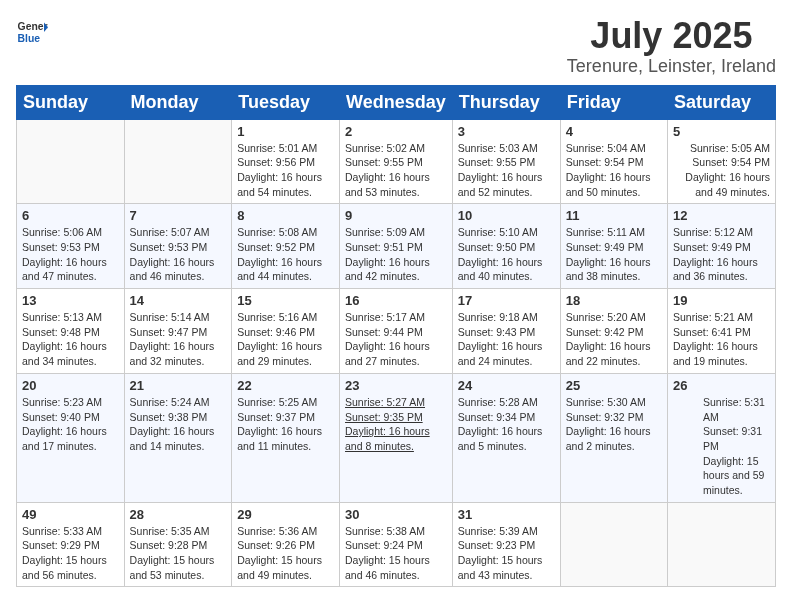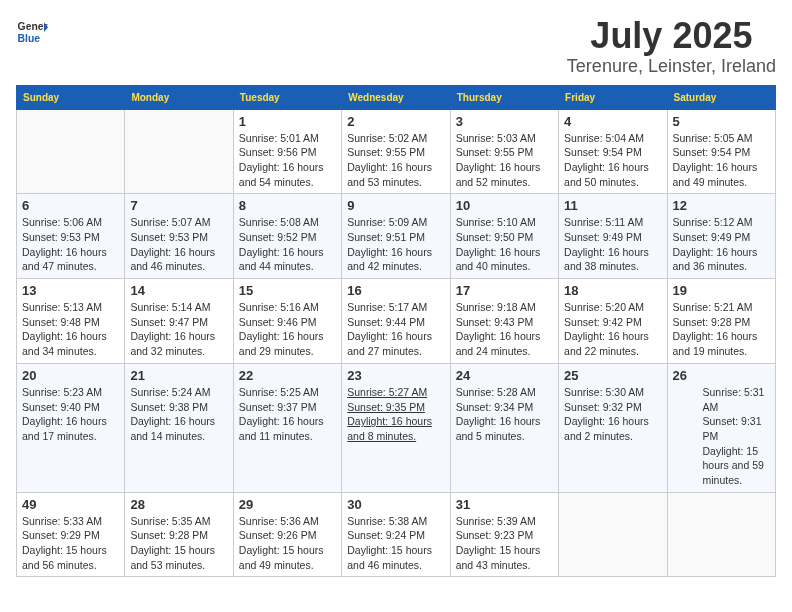--- a/index.html
+++ b/index.html
@@ -39,22 +39,22 @@
       font-size: 18px;
       color: #555;
     }
     table {
       width: 100%;
       border-collapse: collapse;
       border: 1px solid #ccc;
     }
     th {
       background-color: #1a5fb4;
-      color: #fde047;
-      font-size: 10px;
+      color: #ffffff;
+      font-size: 18px;
       padding: 6px 6px;
       text-align: left;
       border: 1px solid #1a5fb4;
     }
     td {
       border: 1px solid #ccc;
       vertical-align: top;
       padding: 4px 5px;
       width: calc(100% / 7);
       min-height: 80px;
@@ -135,21 +135,21 @@
 Daylight: 16 hours and 52 minutes.</div>
         </td>
         <td>
           <div class="day-num">4</div>
           <div class="day-info" style="white-space: pre-line;">Sunrise: 5:04 AM
 Sunset: 9:54 PM
 Daylight: 16 hours and 50 minutes.</div>
         </td>
         <td>
           <div class="day-num">5</div>
-          <div class="day-info" style="white-space: pre-line;">Sunrise: 5:05 AM
+          <div class="day-info" style="white-space: pre-line; text-align: right;">Sunrise: 5:05 AM
 Sunset: 9:54 PM
 Daylight: 16 hours and 49 minutes.</div>
         </td>
       </tr>
       <tr>
         <td>
           <div class="day-num">6</div>
           <div class="day-info" style="white-space: pre-line;">Sunrise: 5:06 AM
 Sunset: 9:53 PM
 Daylight: 16 hours and 47 minutes.</div>
@@ -224,21 +224,21 @@
         </td>
         <td>
           <div class="day-num">18</div>
           <div class="day-info" style="white-space: pre-line;">Sunrise: 5:20 AM
 Sunset: 9:42 PM
 Daylight: 16 hours and 22 minutes.</div>
         </td>
         <td>
           <div class="day-num">19</div>
           <div class="day-info" style="white-space: pre-line;">Sunrise: 5:21 AM
-Sunset: 9:28 PM
+Sunset: 6:41 PM
 Daylight: 16 hours and 19 minutes.</div>
         </td>
       </tr>
       <tr>
         <td>
           <div class="day-num">20</div>
           <div class="day-info" style="white-space: pre-line;">Sunrise: 5:23 AM
 Sunset: 9:40 PM
 Daylight: 16 hours and 17 minutes.</div>
         </td>

